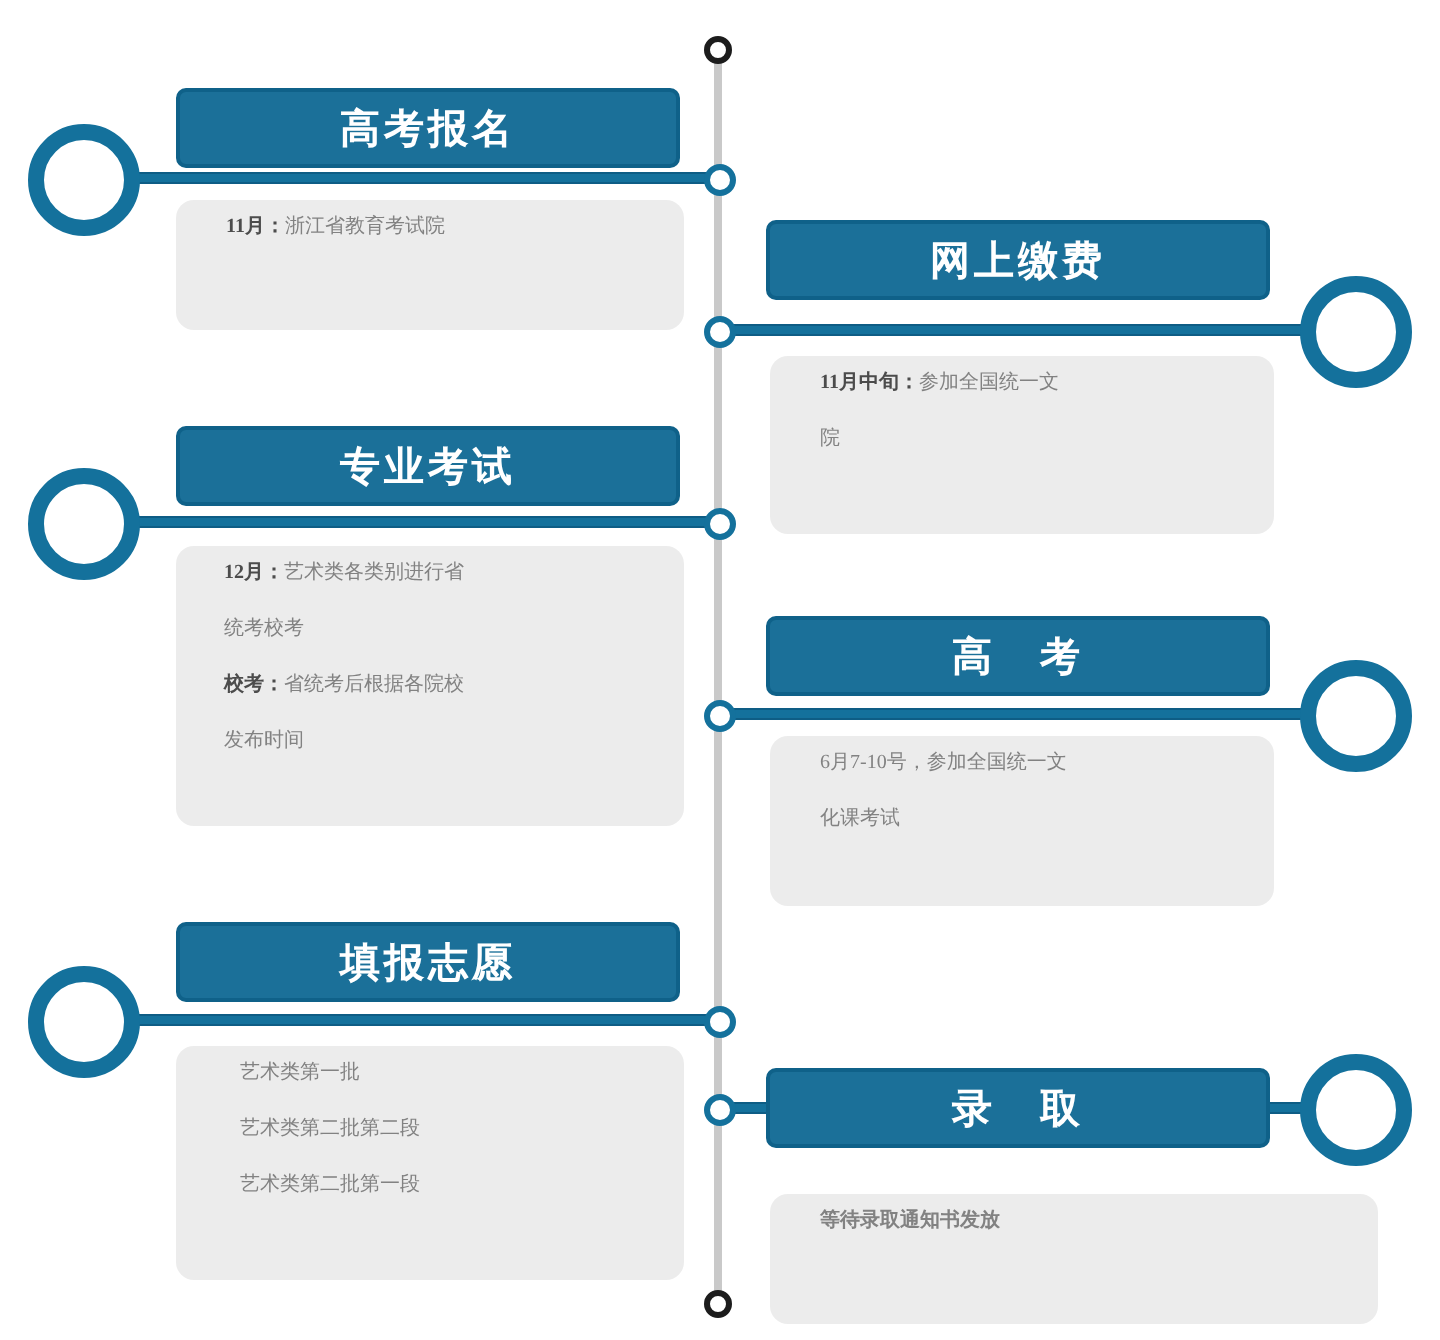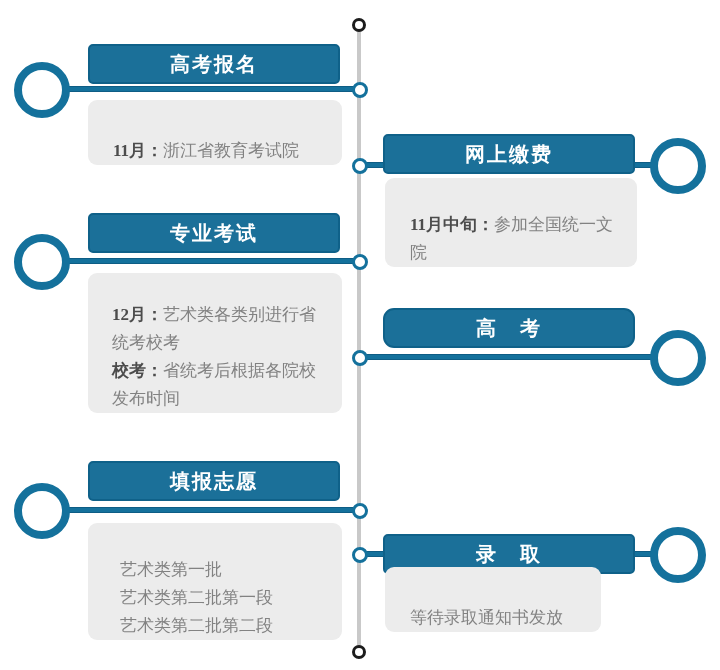--- a/index.html
+++ b/index.html
@@ -86,23 +86,23 @@
   }
 
   
   .bodybox {
     position: absolute;
     background: #ececec;
     border-radius: 9px;
     padding: 0 18px 0 25px;
     display: flex;
     flex-direction: column;
-    justify-content: flex-end;
+    justify-content: flex-start;
     font-family: "Liberation Serif", serif;
-    font-size: 17px;
+    font-size: 10px;
     line-height: 28px;
     color: #828282;
   }
   .bodybox .line { white-space: nowrap; }
   .bodybox .b {
     font-weight: bold;
     color: #4c4c4c;
   }
 </style>
 </head>
@@ -133,41 +133,45 @@
   <div class="node" style="top:254px;"></div>
   <div class="node" style="top:350px;"></div>
   <div class="node" style="top:503px;"></div>
   <div class="node" style="top:547px;"></div>
 
   <div class="hdr" style="left:88px;top:44px;">高考报名</div>
   <div class="bodybox" style="left:88px;top:100px;width:254px;height:65px;">
     <div class="line"><span class="b">11月：</span><span>浙江省教育考试院</span></div>
   </div>
 
-  <div class="hdr" style="left:383px;top:134px;">网上缴费</div>
+  <div class="hdr" style="left:383px;top:110px;">网上缴费</div>
   <div class="bodybox" style="left:385px;top:178px;width:252px;height:89px;">
     <div class="line"><span class="b">11月中旬：</span><span>参加全国统一文</span></div>
     <div class="line"><span class="b"></span><span>院</span></div>
   </div>
 
   <div class="hdr" style="left:88px;top:213px;">专业考试</div>
   <div class="bodybox" style="left:88px;top:273px;width:254px;height:140px;padding-left:24px;">
     <div class="line"><span class="b">12月：</span><span>艺术类各类别进行省</span></div>
     <div class="line"><span class="b"></span><span>统考校考</span></div>
     <div class="line"><span class="b">校考：</span><span>省统考后根据各院校</span></div>
     <div class="line"><span class="b"></span><span>发布时间</span></div>
   </div>
 
-  <div class="hdr" style="left:383px;top:308px;border-radius:11px;">高　考</div>
+  <div class="hdr" style="left:383px;top:308px;">高　考</div>
+  <div class="bodybox" style="left:385px;top:368px;width:252px;height:85px;">
+    <div class="line"><span class="b"></span><span>6月7-10号，参加全国统一文</span></div>
+    <div class="line"><span class="b"></span><span>化课考试</span></div>
+  </div>
 
   <div class="hdr" style="left:88px;top:461px;">填报志愿</div>
   <div class="bodybox" style="left:88px;top:523px;width:254px;height:117px;padding-left:32px;">
     <div class="line"><span class="b"></span><span>艺术类第一批</span></div>
+    <div class="line"><span class="b"></span><span>艺术类第二批第二段</span></div>
     <div class="line"><span class="b"></span><span>艺术类第二批第一段</span></div>
-    <div class="line"><span class="b"></span><span>艺术类第二批第二段</span></div>
   </div>
 
   <div class="hdr" style="left:383px;top:506px;margin-top:28px;">录　取</div>
-  <div class="bodybox" style="left:385px;top:567px;width:216px;height:65px;">
+  <div class="bodybox" style="left:385px;top:597px;width:304px;height:65px;font-weight:bold;">
     <div class="line"><span class="b"></span><span>等待录取通知书发放</span></div>
   </div>
 
 </div>
 
 </body></html>

